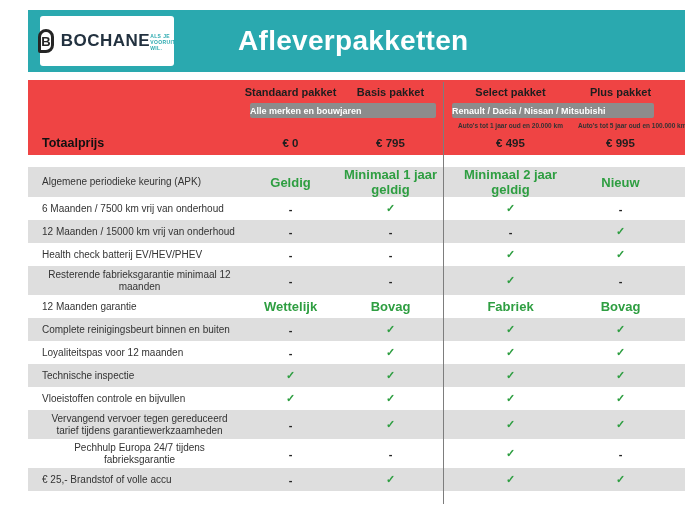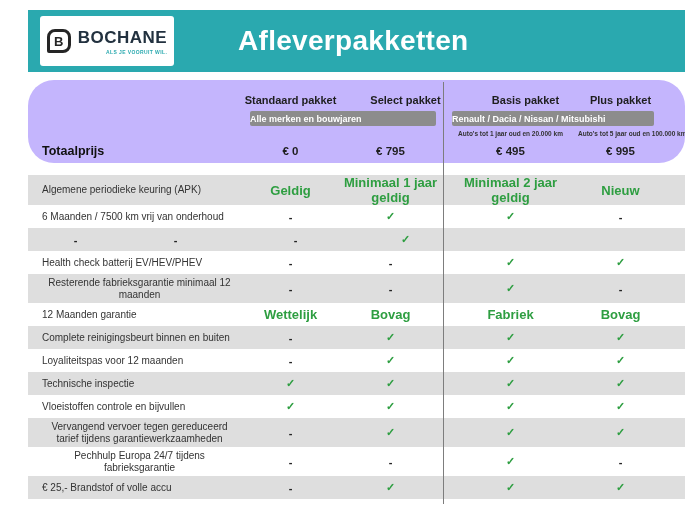--- a/index.html
+++ b/index.html
@@ -5,33 +5,33 @@
   :root { --teal:#2AA9AF; --green:#2E9E41; --badge_gray:#8C8C8C; }
   * { box-sizing:border-box; margin:0; padding:0; }
   html,body { background:#fff; }
   body { font-family:"Liberation Sans", sans-serif; }
   .sheet { width:685px; height:514px; position:relative; background:#fff; overflow:hidden; }
 
   
   .topbar { position:absolute; left:28px; right:0; top:10px; height:62px; background:var(--teal); display:flex; align-items:center; }
   .logo-box { width:134px; height:50px; margin-left:12px; background:#fff; border-radius:3px; display:flex; align-items:center; justify-content:center; gap:7px; }
   .logo-icon { width:24px; height:24px; border:3px solid #252525; border-radius:8px 8px 8px 2px; display:flex; align-items:center; justify-content:center; font-weight:bold; font-size:13px; color:#252525; }
-  .logo-texts { display:flex; flex-direction:column; align-items:flex-end; }
+  .logo-texts { display:flex; flex-direction:row; align-items:flex-end; }
   .logo-brand { font-size:17px; font-weight:bold; color:#22313f; letter-spacing:.5px; }
   .logo-tagline { font-size:5px; font-weight:bold; color:var(--teal); letter-spacing:.4px; margin-top:1px; }
   .title { flex:1; text-align:left; color:#fff; font-size:28px; font-weight:bold; letter-spacing:.3px; padding-left:64px; }
 
   
   .table-area { position:absolute; left:28px; right:0; top:80px; }
   .hrow, .row { display:flex; }
   .cell { display:flex; align-items:center; justify-content:center; text-align:center; }
   .lbl { flex:0 0 215px; justify-content:flex-start; text-align:center; padding-left:14px; }
   .v1 { flex:0 0 95px; } .v2 { flex:0 0 105px; } .v3 { flex:0 0 135px; } .v4 { flex:0 0 85px; }
 
-  .head-band { background:#c4b5fd; padding-top:10px;border-radius:26px; }
+  .head-band { background:#ef4444; padding-top:2px; }
   .cols { height:20px; }
   .colhead { font-size:11px; font-weight:bold; color:#1e1e1e; }
   .badges { height:17px; align-items:center; }
   .badge-left { flex:0 0 200px; } .badge-right { flex:0 0 220px; }
   .badge { display:block; margin:0 auto; background:var(--badge_gray); color:#fff; font-size:9px; font-weight:bold; text-align:left; padding:2.5px 0; border-radius:2px; }
   .badge-left .badge { width:186px; } .badge-right .badge { width:202px; }
   .captions { height:12px; }
   .caption { font-size:6.5px; font-weight:bold; color:#333; white-space:nowrap; }
   .totalrow { height:24px; }
   .total-label { font-size:12.5px; font-weight:bold; color:#111; }
@@ -64,22 +64,22 @@
     </div>
     <div class="title">Afleverpakketten</div>
   </div>
 
   <div class="table-area">
 
     <div class="head-band">
       <div class="hrow cols">
         <div class="cell lbl"></div>
         <div class="cell v1 colhead">Standaard pakket</div>
+        <div class="cell v2 colhead">Basis pakket</div>
         <div class="cell v3 colhead">Select pakket</div>
-        <div class="cell v2 colhead">Basis pakket</div>
         <div class="cell v4 colhead">Plus pakket</div>
       </div>
       <div class="hrow badges">
         <div class="cell lbl"></div>
         <div class="cell badge-left">
           <span class="badge">Alle merken en bouwjaren</span>
         </div>
         <div class="cell badge-right">
           <span class="badge">Renault / Dacia / Nissan / Mitsubishi</span>
         </div>
@@ -114,20 +114,21 @@
 
       <div class="row">
         <div class="cell lbl feature">6 Maanden / 7500 km vrij van onderhoud</div>
         <div class="cell v1 val dash">-</div>
         <div class="cell v2 val check">✓</div>
         <div class="cell v3 val check">✓</div>
         <div class="cell v4 val dash">-</div>
       </div>
 
       <div class="row shade">
+        <div class="cell lbl feature">12 Maanden / 15000 km vrij van onderhoud</div>
         <div class="cell v1 val dash">-</div>
         <div class="cell v2 val dash">-</div>
         <div class="cell v3 val dash">-</div>
         <div class="cell v4 val check">✓</div>
       </div>
 
       <div class="row">
         <div class="cell lbl feature">Health check batterij EV/HEV/PHEV</div>
         <div class="cell v1 val dash">-</div>
         <div class="cell v2 val dash">-</div>

